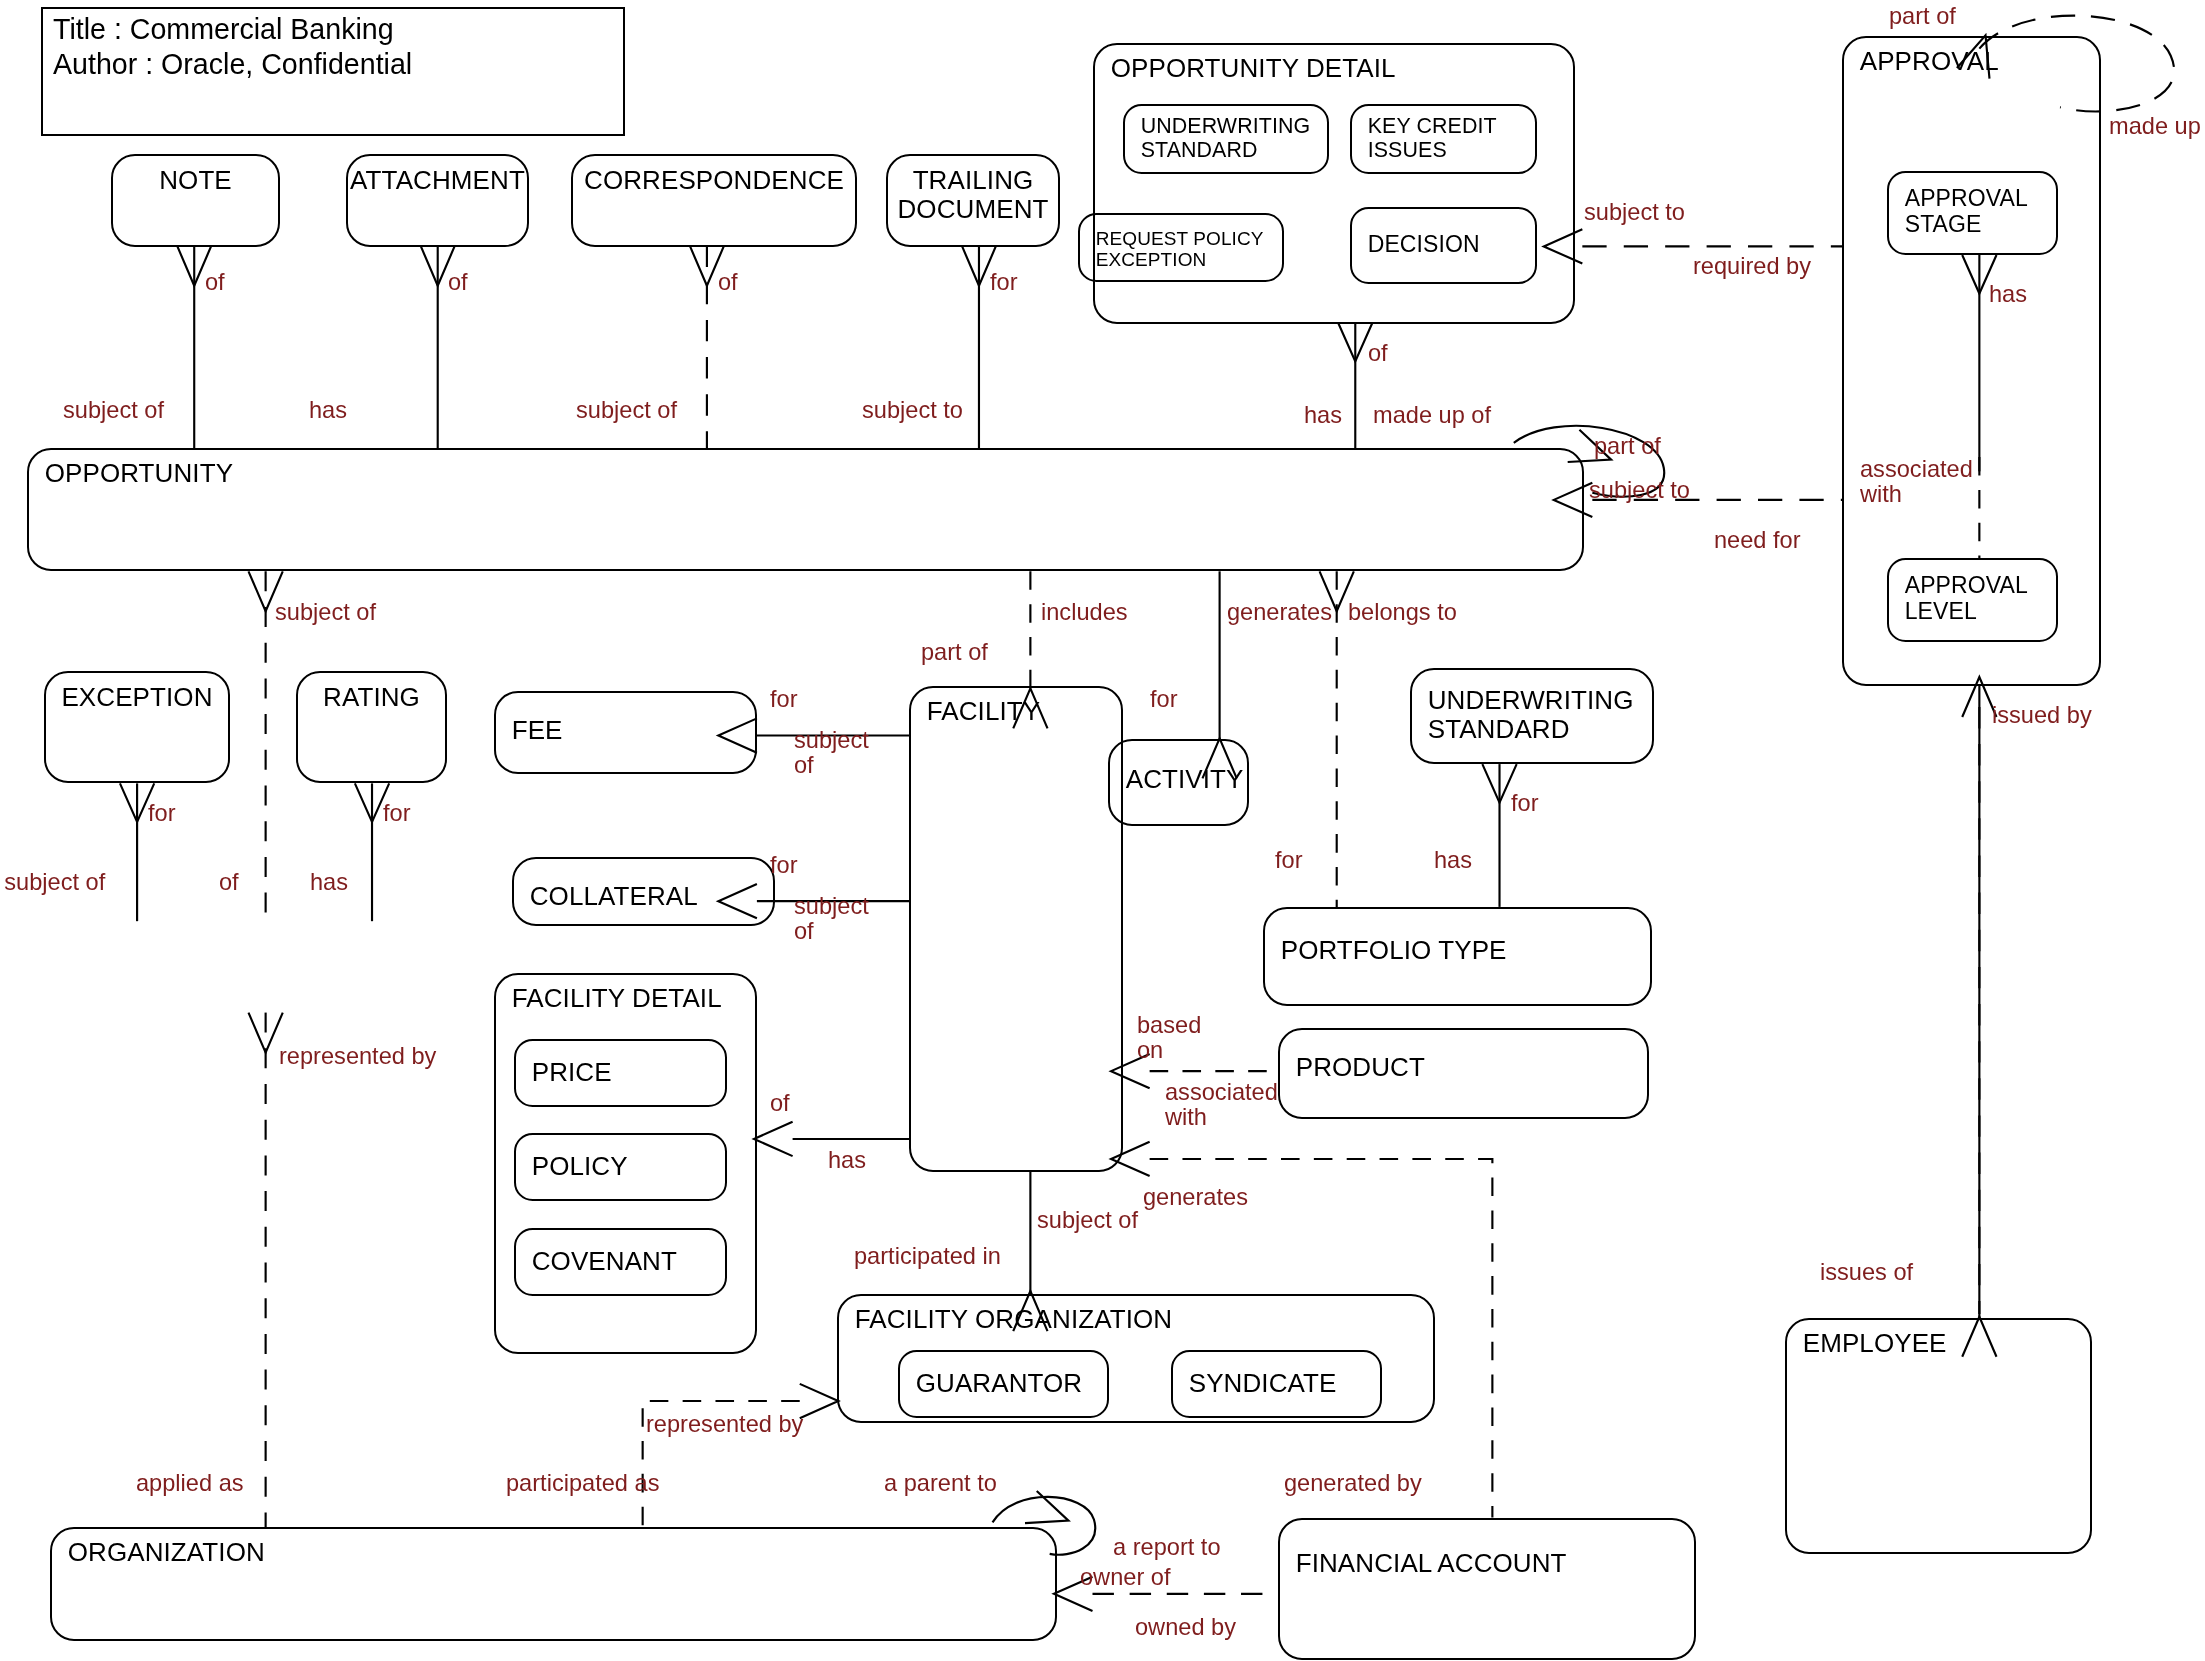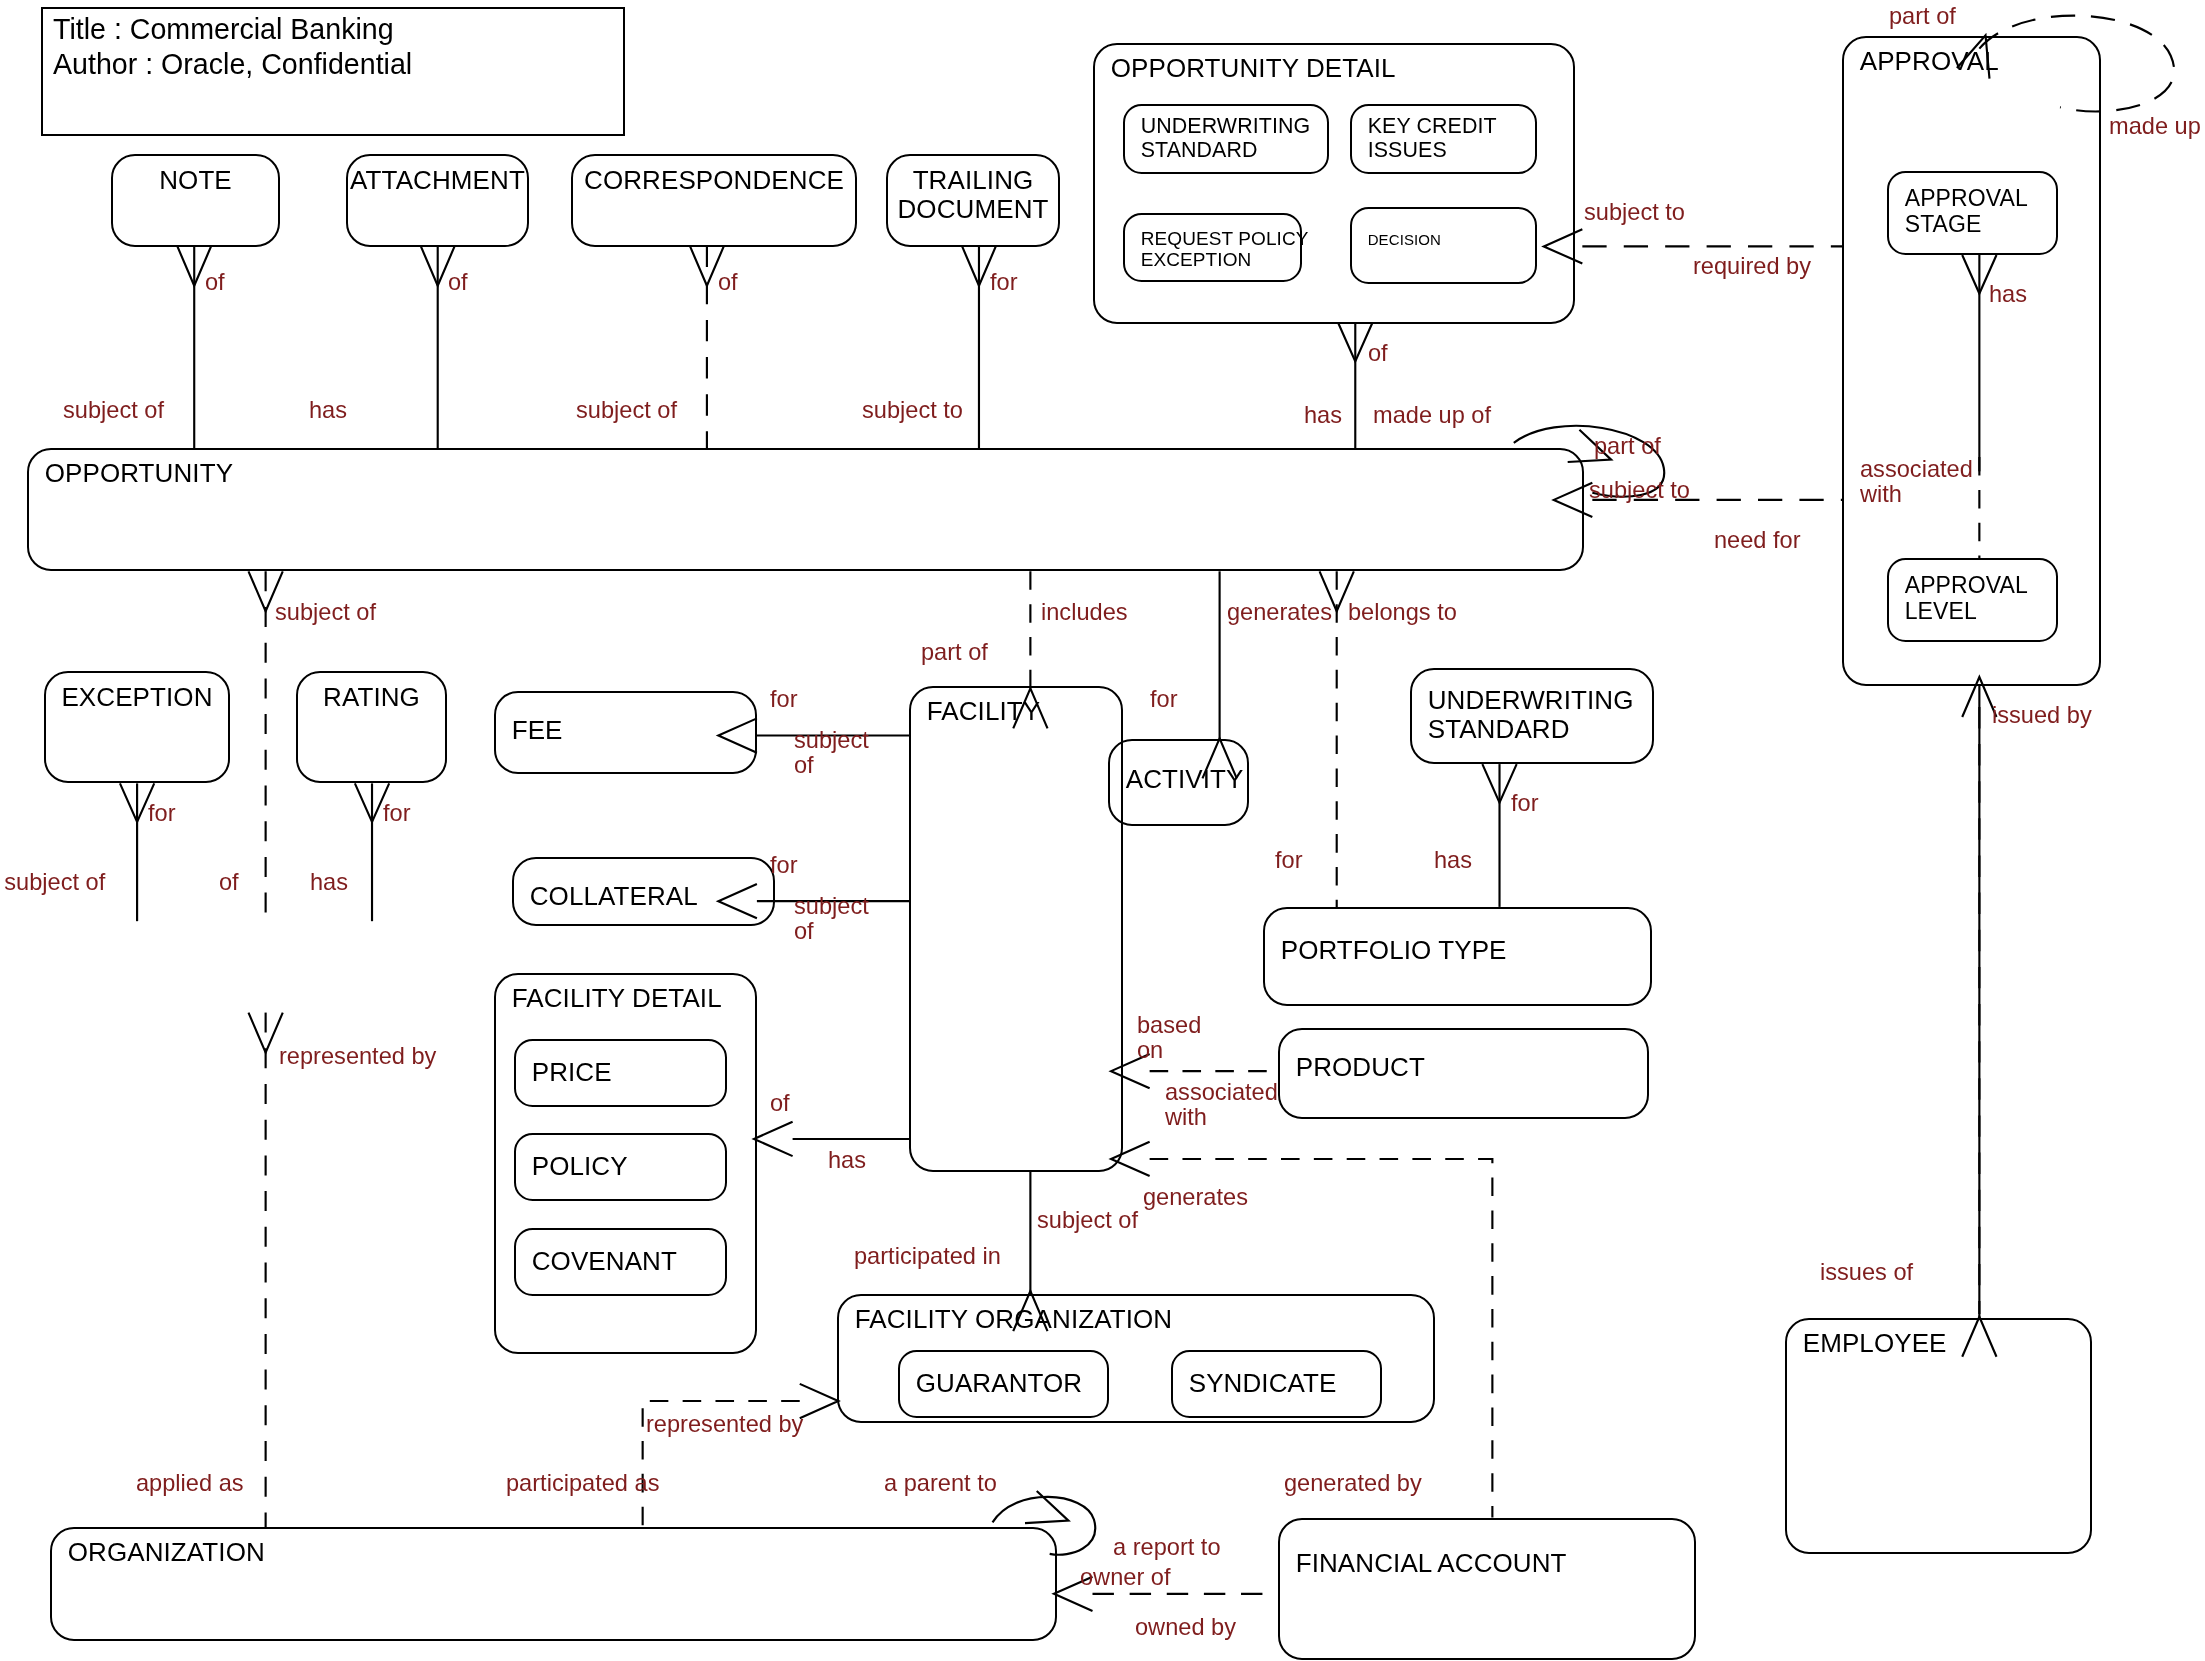--- a/index.html
+++ b/index.html
@@ -145,26 +145,26 @@
     <div class="nm">OPPORTUNITY DETAIL</div>
   </div>
   <div class="ent rounded-sm" style="left:1123px;top:104px;width:206px;height:70px;">
     <div class="nm" style="font-size:21.4px;">UNDERWRITING
 STANDARD</div>
   </div>
   <div class="ent rounded-sm" style="left:1350px;top:104px;width:187px;height:70px;">
     <div class="nm" style="font-size:21.4px;">KEY CREDIT
 ISSUES</div>
   </div>
-  <div class="ent rounded-sm" style="left:1123px;top:213px;width:179px;height:69px;">
+  <div class="ent rounded-sm" style="left:1078px;top:213px;width:206px;height:69px;">
     <div class="nm" style="font-size:19px;top:13px;">REQUEST POLICY
 EXCEPTION</div>
   </div>
   <div class="ent rounded-sm" style="left:1350px;top:207px;width:187px;height:77px;">
-    <div class="nm" style="font-size:15px;top:23px;">DECISION</div>
+    <div class="nm" style="font-size:23px;top:23px;">DECISION</div>
   </div>
 
   <div class="ent rounded" style="left:1842px;top:36px;width:259px;height:650px;">
     <div class="nm">APPROVAL</div>
   </div>
   <div class="ent rounded-sm" style="left:1887px;top:171px;width:171px;height:84px;">
     <div class="nm" style="font-size:23px;top:13px;">APPROVAL
 STAGE</div>
   </div>
   <div class="ent rounded-sm" style="left:1887px;top:558px;width:171px;height:84px;">

